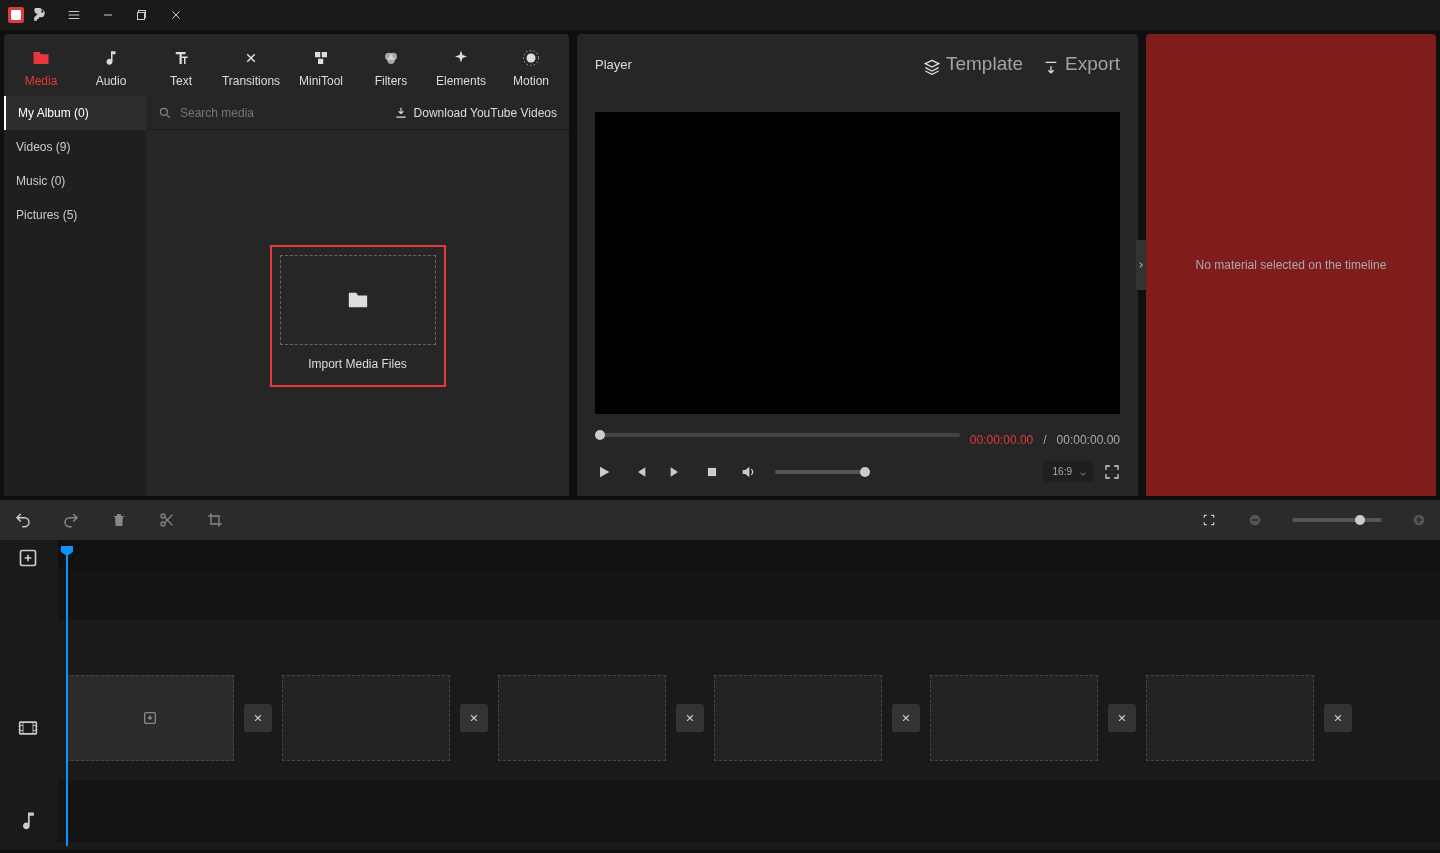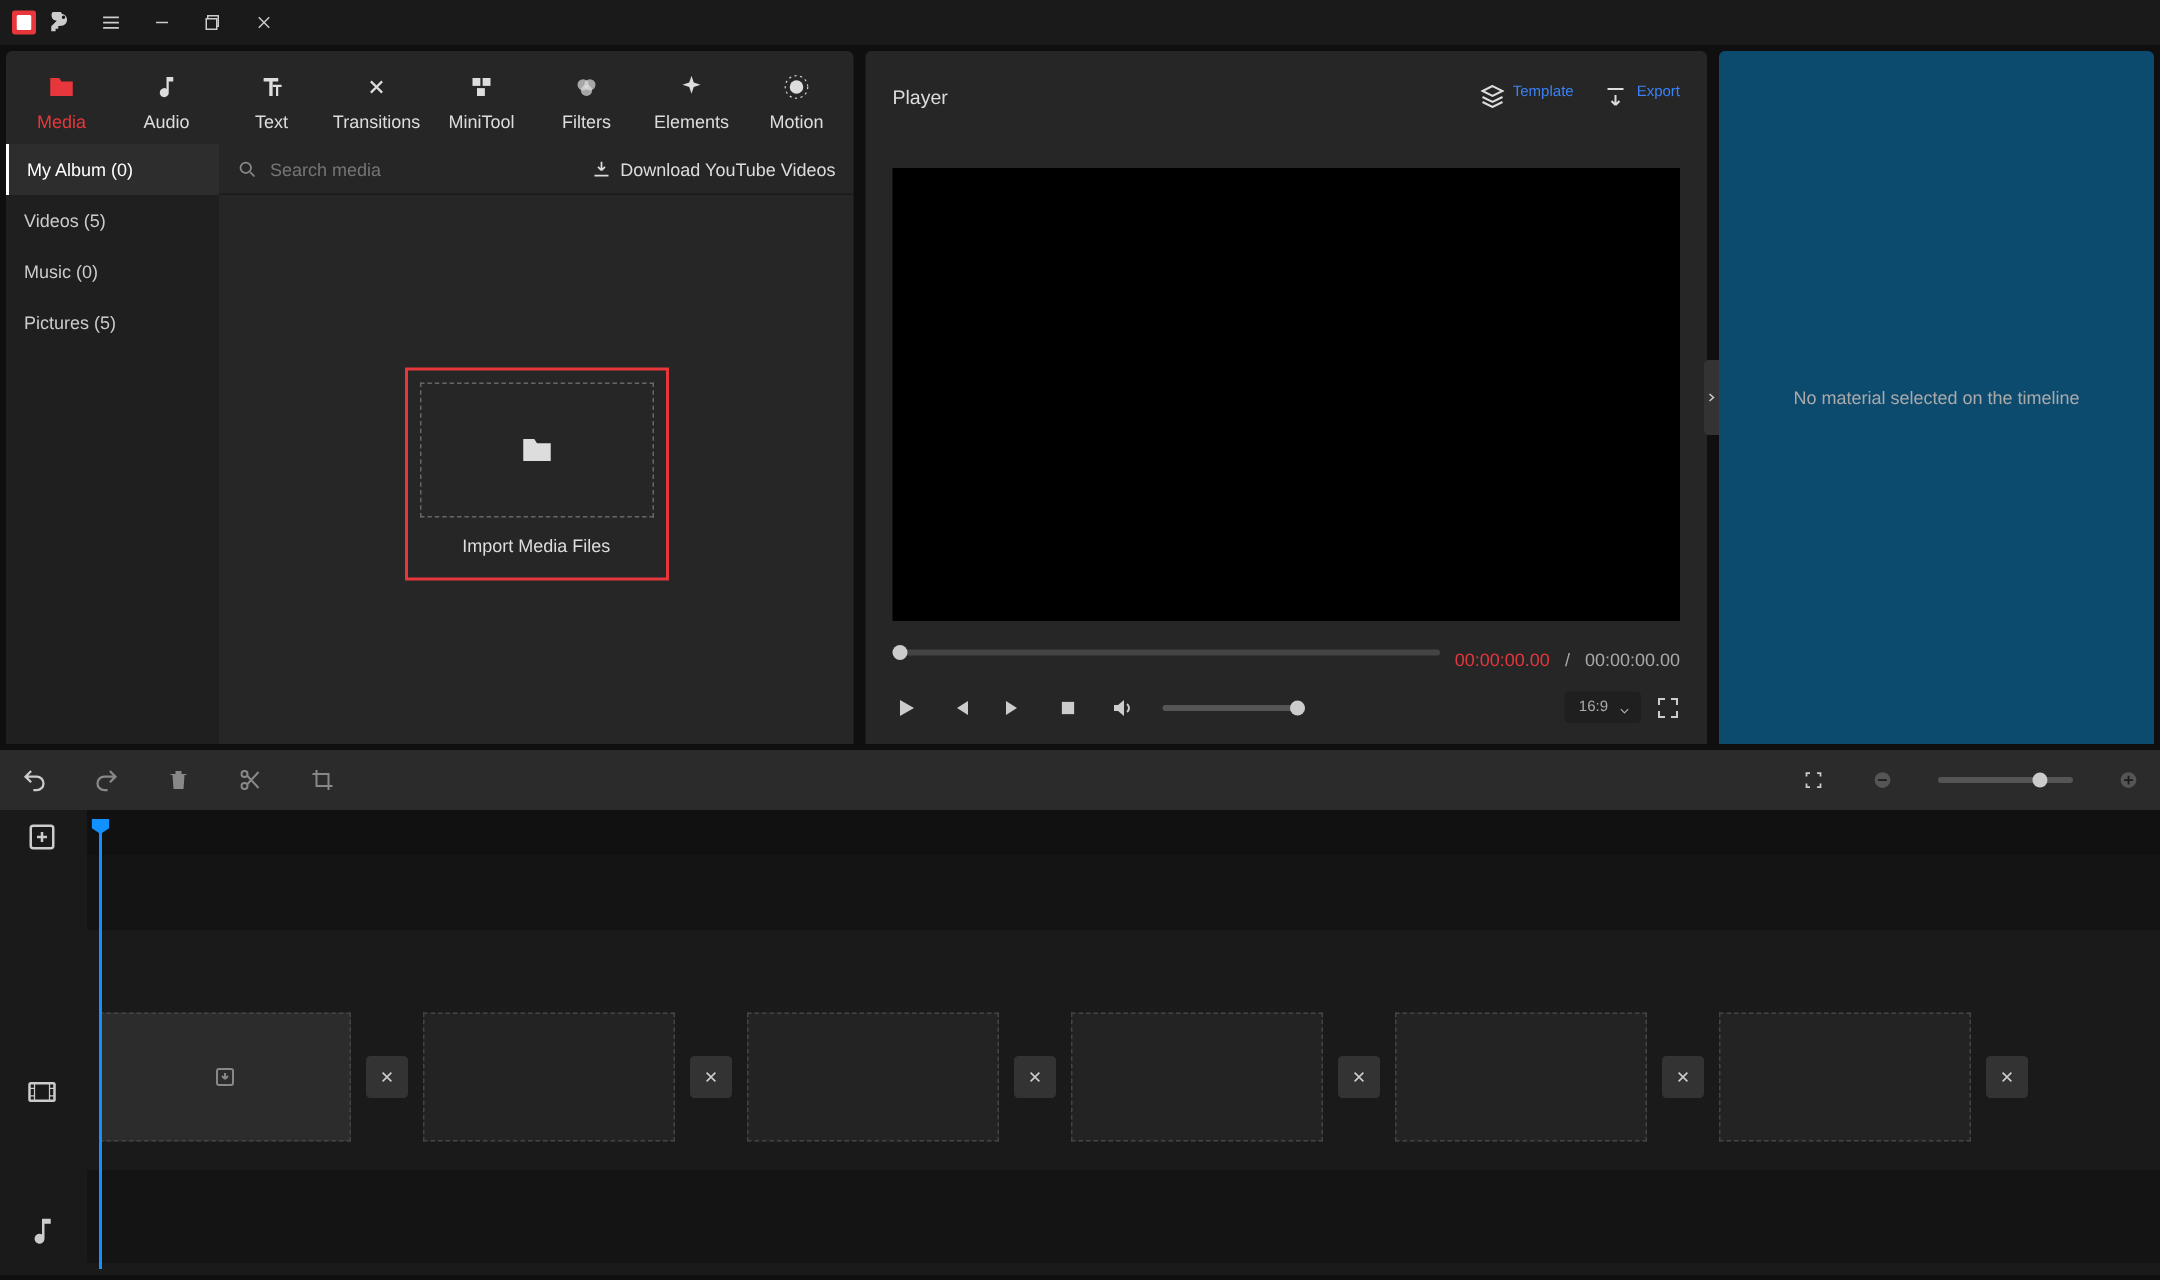--- a/index.html
+++ b/index.html
@@ -36,40 +36,40 @@
 .import-box { border: 2px solid #e7373c; padding: 8px; width: 176px; }
 .import-inner { border: 1px dashed #666; height: 90px; display:flex; align-items:center; justify-content:center; }
 .folder-icon { width:26px; height:22px; fill:#ddd; }
 .import-label { text-align:center; font-size:12px; margin-top: 12px; color:#ddd; padding-bottom:6px;}
 
 
 .player-pane { flex:1; background:#262626; border-radius:4px 4px 0 0; display:flex; flex-direction:column; }
 .player-header { height:60px; display:flex; align-items:center; padding: 0 18px; justify-content:space-between;}
 .player-title { font-size:13px; color:#ddd;}
 .player-actions { display:flex; gap:20px; }
-.player-action { display:flex; align-items:flex-start; gap:6px; font-size:10px; color:#3b82f6; cursor:pointer;}
+.player-action { display:flex; align-items:flex-end; gap:6px; font-size:19px; color:#a3a3a3; cursor:pointer;}
 .preview-area { flex:1; padding: 18px 18px 0 18px;}
 .preview-canvas { width:100%; height:302px; background:#000; }
 .seek-row { display:flex; padding: 14px 18px 6px 18px; gap:10px;}
 .seek-track { flex:1; height:4px; background:#444; border-radius:2px; position:relative;}
 .seek-thumb { position:absolute; left:0; top:-3px; width:10px; height:10px; background:#ccc; border-radius:50%;}
 .time-cur { color:#e7373c; font-size:12px;}
 .time-sep { color:#aaa; font-size:12px;}
 .time-dur { color:#aaa; font-size:12px;}
 .controls-row { display:flex; align-items:center; padding: 8px 18px 14px 18px; gap:18px;}
 .ctrl-btn { width:18px; height:18px; fill:#ccc; cursor:pointer; display:flex; align-items:center; justify-content:center;}
 .vol-track { width:95px; height:4px; background:#555; border-radius:2px; position:relative;}
 .vol-thumb { position:absolute; right:0; top:-3px; width:10px; height:10px; background:#ccc; border-radius:50%;}
 .spacer { flex:1; }
 .aspect-select { background:#1f1f1f; color:#aaa; font-size:10px; padding:5px 22px 5px 10px; border:none; border-radius:3px; position:relative;}
 .aspect-wrap { display:flex; align-items:center; gap:10px;}
 .fullscreen-btn { width:16px; height:16px; fill:#ccc; cursor:pointer;}
 
 
-.right-pane { width: 290px; background:#0c4a6e; border-radius:4px 4px 0 0; display:flex; align-items:center; justify-content:center; position:relative;text-align:right;}
+.right-pane { width: 290px; background:#7f1d1d; border-radius:4px 4px 0 0; display:flex; align-items:center; justify-content:center; position:relative;text-align:right;}
 .expand-tab { position:absolute; left:-10px; top:50%; transform:translateY(-50%); width:10px; height:50px; background:#333; display:flex; align-items:center; justify-content:center; cursor:pointer; border-radius:3px 0 0 3px;}
 .no-sel { font-size:12px; color:#aaa; }
 
 
 .tl-toolbar { height:40px; background:#2b2b2b; display:flex; align-items:center; padding: 0 14px; gap:30px; margin-top:4px;}
 .tl-btn { width:18px; height:18px; fill:#ccc; cursor:pointer; display:flex; align-items:center; justify-content:center;}
 .tl-toolbar .spacer { flex:1; }
 .zoom-track { width:90px; height:4px; background:#555; border-radius:2px; position:relative;}
 .zoom-thumb { position:absolute; left:70%; top:-3px; width:10px; height:10px; background:#ccc; border-radius:50%;}
 .zoom-minus, .zoom-plus { width:14px; height:14px; fill:#ccc; cursor:pointer;}
@@ -210,21 +210,21 @@
               <circle cx="12" cy="12" r="10" fill="none" stroke="currentColor" stroke-dasharray="2 3"></circle>
             </svg>
           </span>
         <span class="label">Motion</span>
       </div>
     </div>
 
     <div class="media-row">
       <div class="sidebar">
         <div class="sidebar-item active">My Album (0)</div>
-        <div class="sidebar-item">Videos (5)</div>
+        <div class="sidebar-item">Videos (9)</div>
         <div class="sidebar-item">Music (0)</div>
         <div class="sidebar-item">Pictures (5)</div>
       </div>
       <div class="media-area">
         <div class="search-row">
           <svg class="search-icon" viewBox="0 0 24 24">
               <circle cx="10" cy="10" r="6" fill="none" stroke="#888" stroke-width="2"></circle>
               <path d="M15 15l5 5" stroke="#888" stroke-width="2"></path>
             </svg>
           <input class="search-input" placeholder="Search media" style="">

